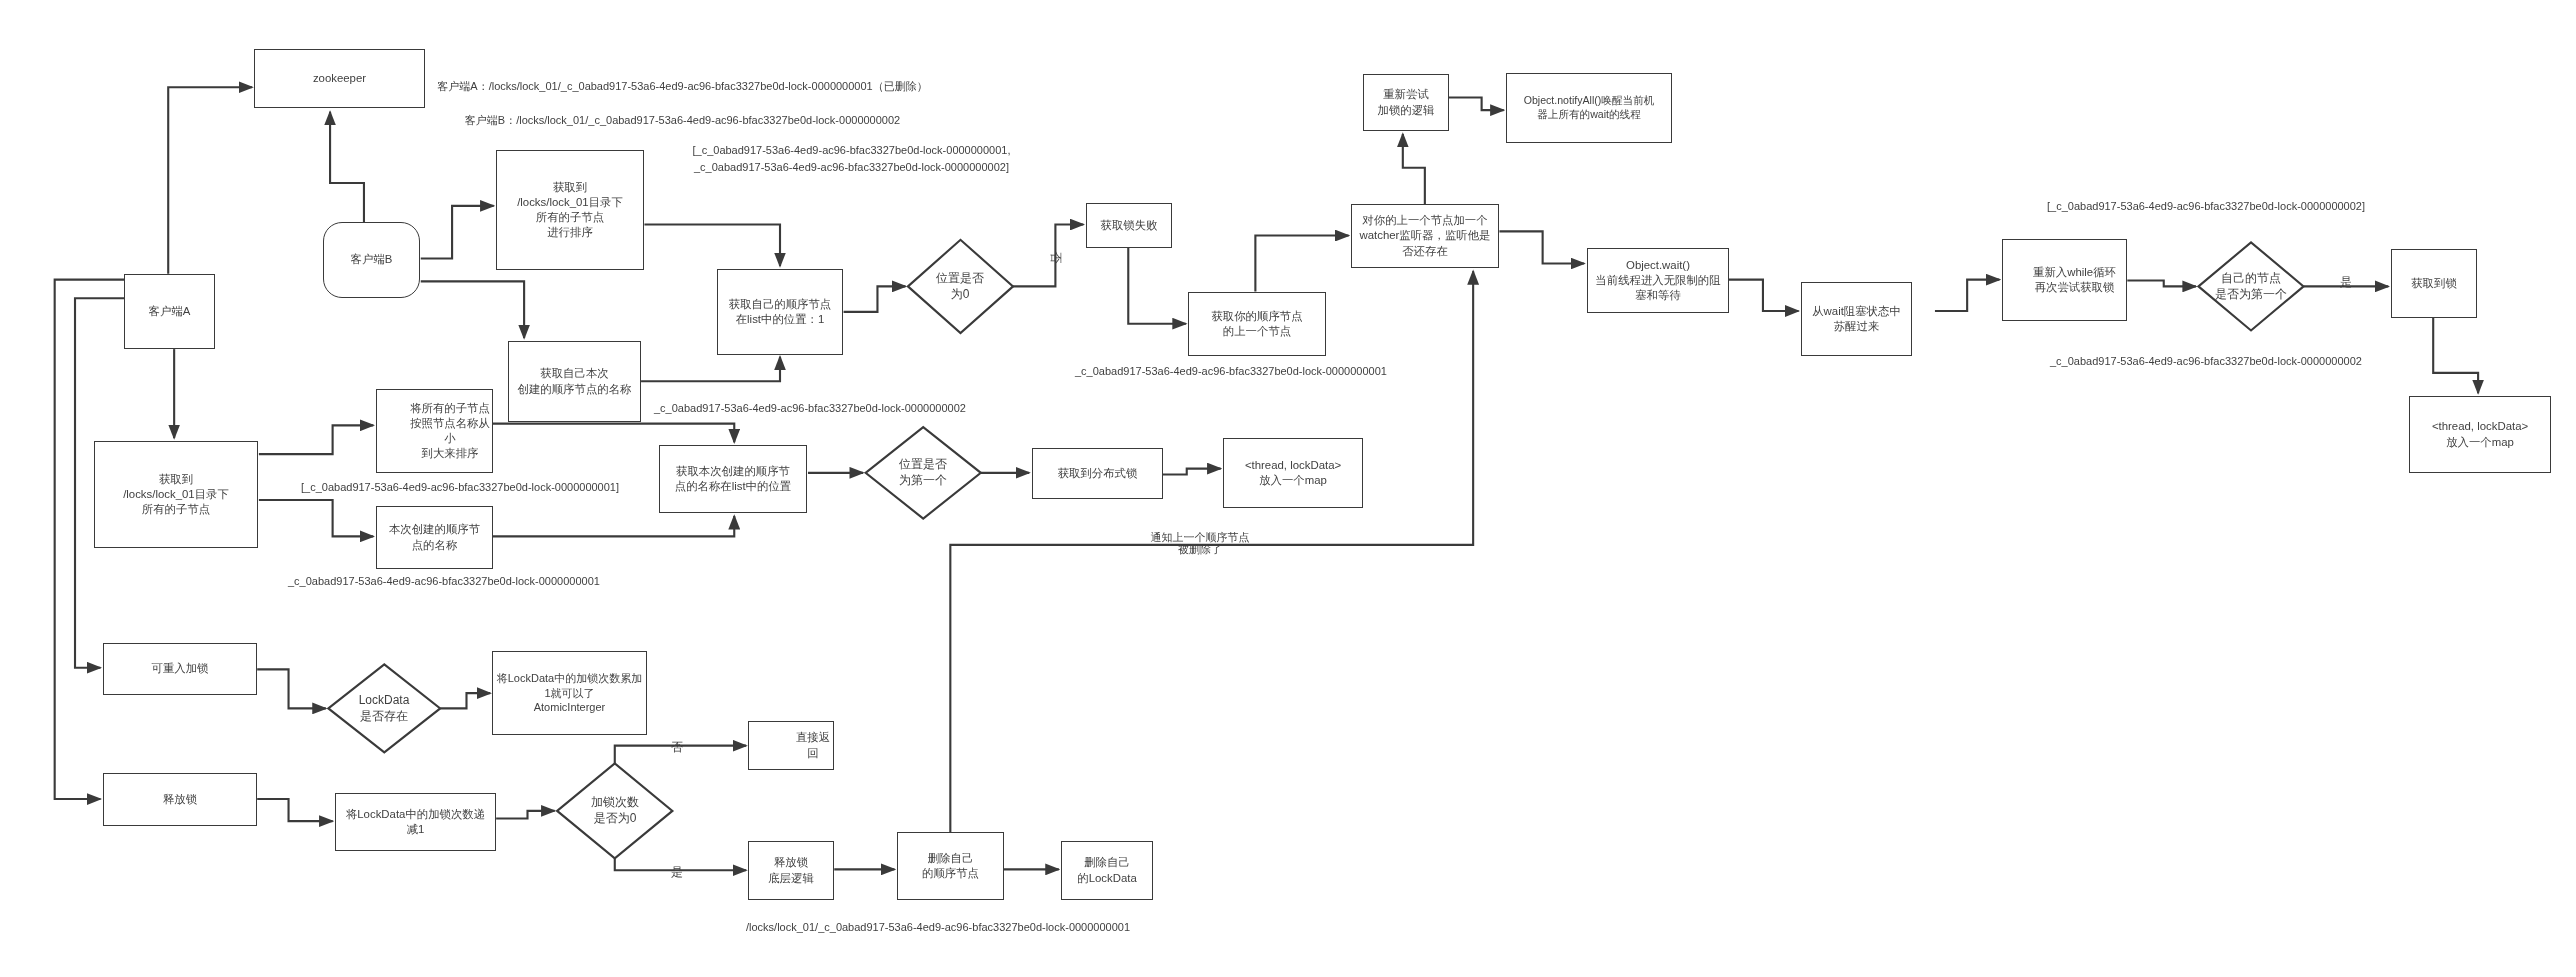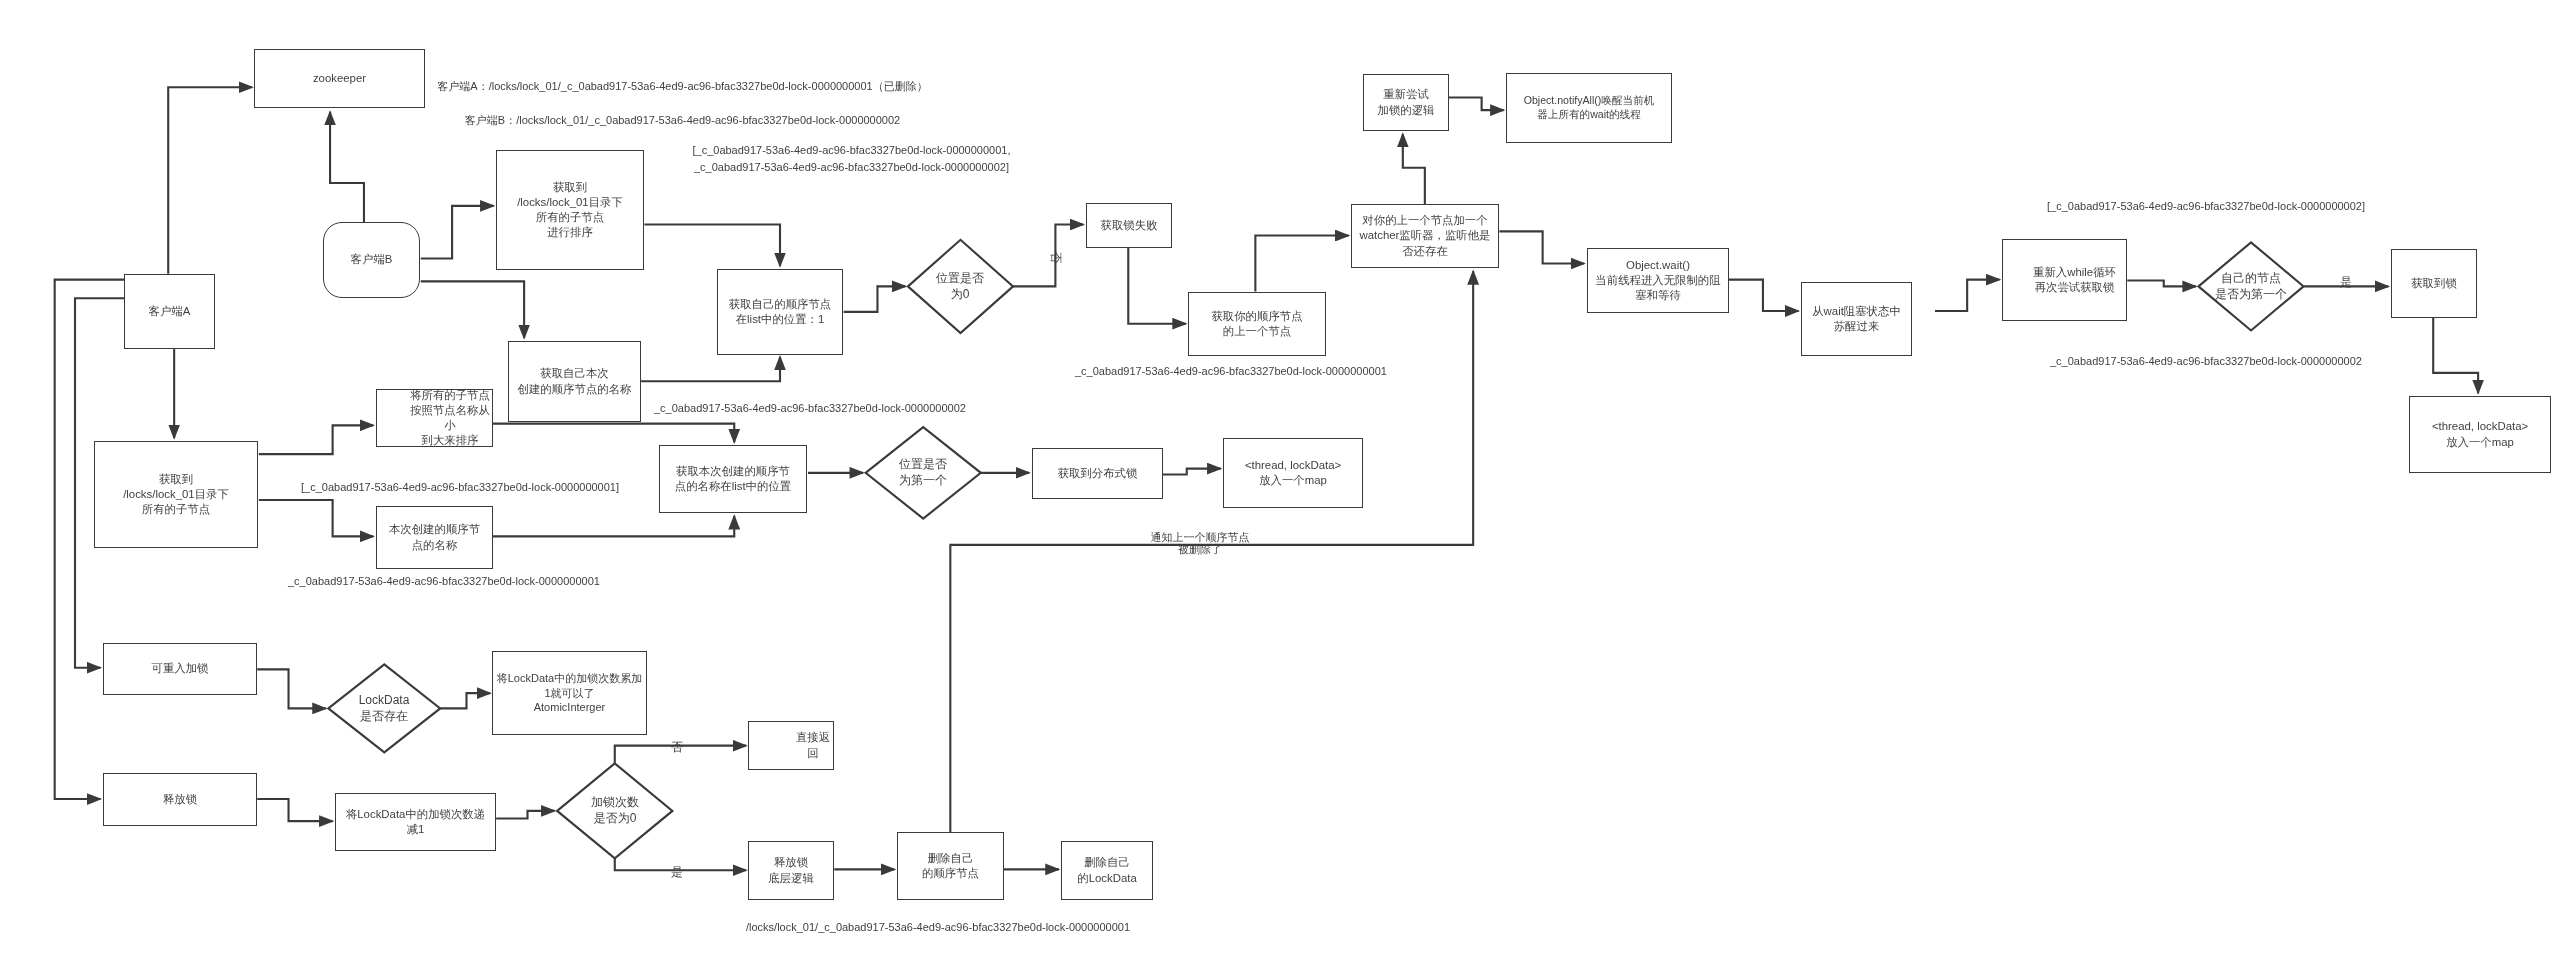--- a/index.html
+++ b/index.html
@@ -104,21 +104,21 @@
   <div class="node" style="left:1801px;top:282px;width:111px;height:74px;">从wait阻塞状态中
 苏醒过来</div>
   <div class="node" style="left:2002px;top:239px;width:125px;height:82px;padding-left:20px;">重新入while循环
 再次尝试获取锁</div>
   <div class="node" style="left:2391px;top:249px;width:86px;height:69px;">获取到锁</div>
   <div class="node" style="left:2409px;top:396px;width:142px;height:77px;">&lt;thread, lockData&gt;
 放入一个map</div>
   <div class="node" style="left:94px;top:441px;width:164px;height:107px;">获取到
 /locks/lock_01目录下
 所有的子节点</div>
-  <div class="node" style="left:376px;top:389px;width:117px;height:58px;padding-left:31px;">将所有的子节点
+  <div class="node" style="left:376px;top:389px;width:117px;height:84px;padding-left:31px;">将所有的子节点
 按照节点名称从小
 到大来排序</div>
   <div class="node" style="left:376px;top:506px;width:117px;height:63px;">本次创建的顺序节
 点的名称</div>
   <div class="node" style="left:659px;top:445px;width:148px;height:68px;">获取本次创建的顺序节
 点的名称在list中的位置</div>
   <div class="node" style="left:1032px;top:448px;width:131px;height:51px;">获取到分布式锁</div>
   <div class="node" style="left:1223px;top:438px;width:140px;height:70px;">&lt;thread, lockData&gt;
 放入一个map</div>
   <div class="node" style="left:103px;top:643px;width:154px;height:52px;">可重入加锁</div>

